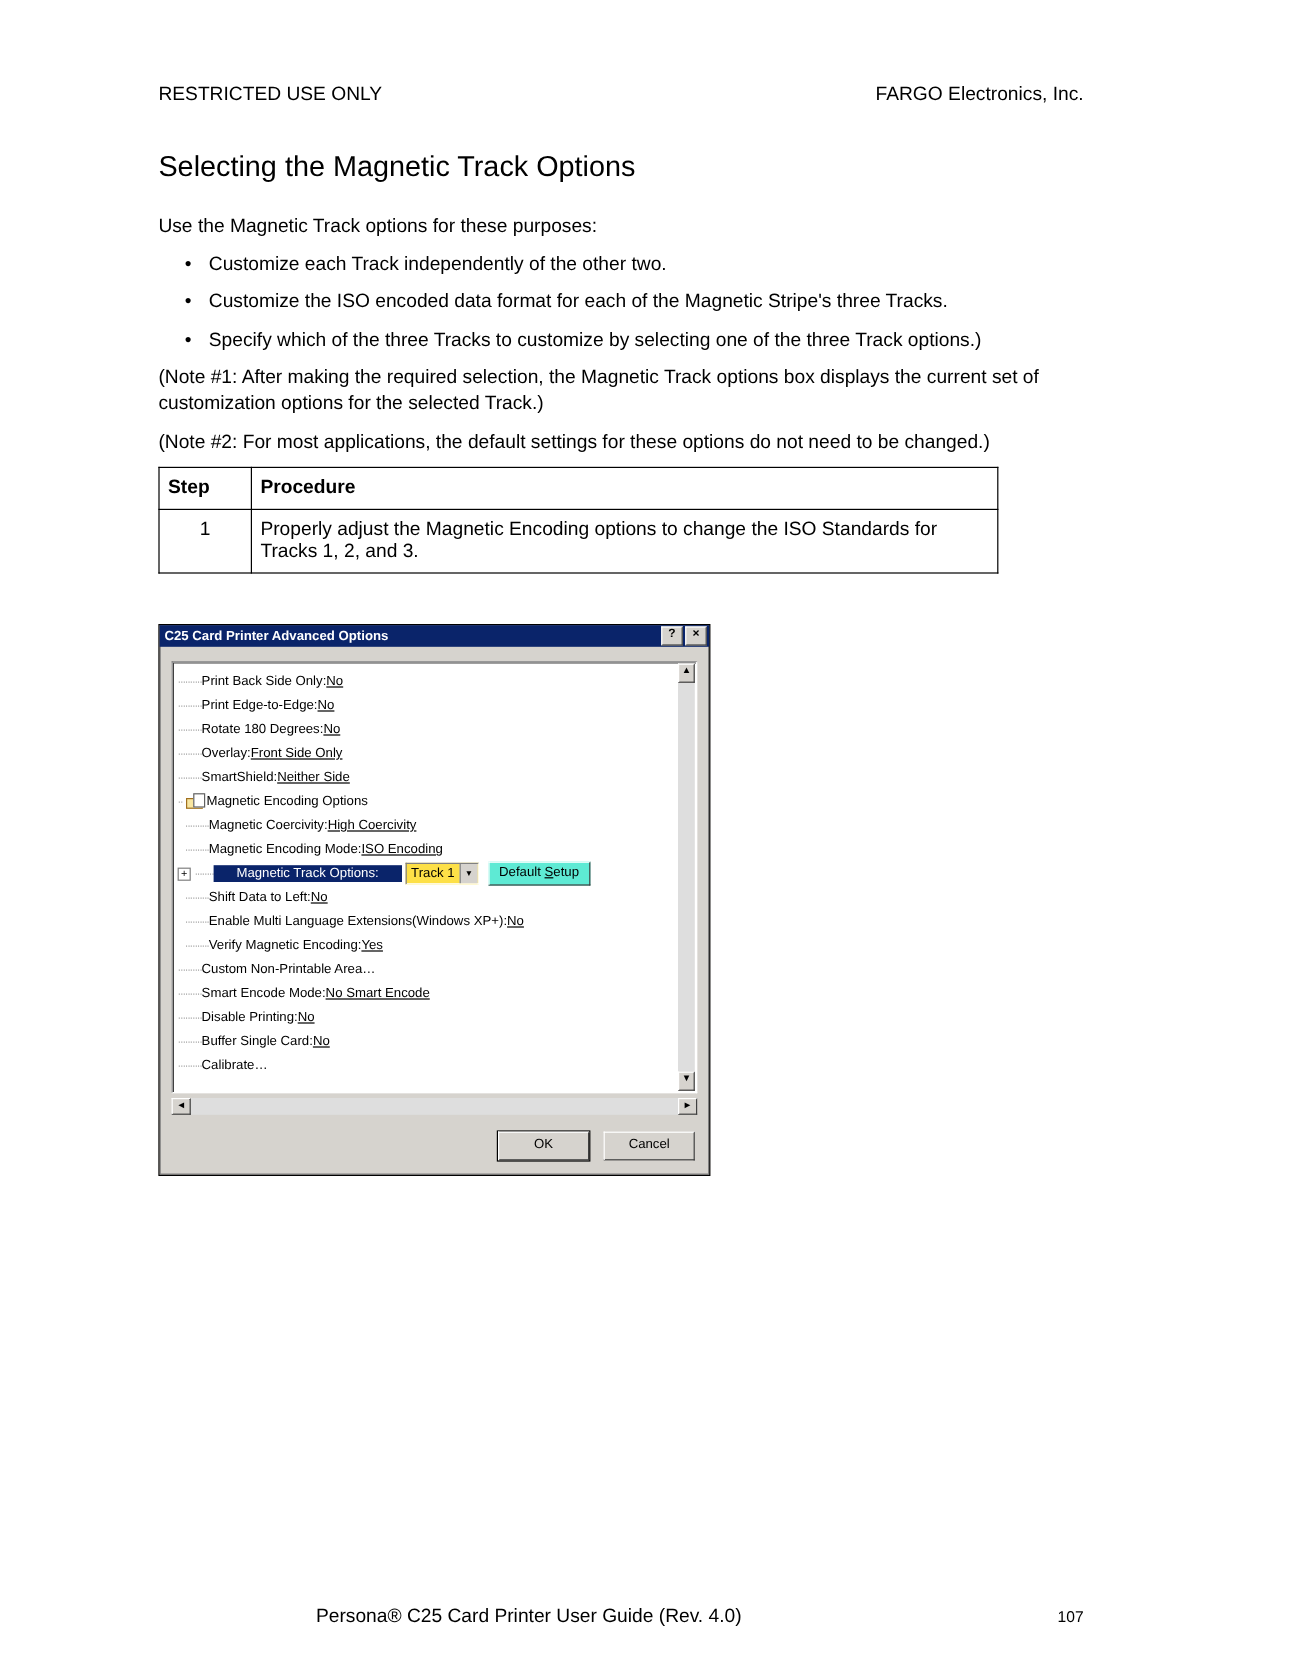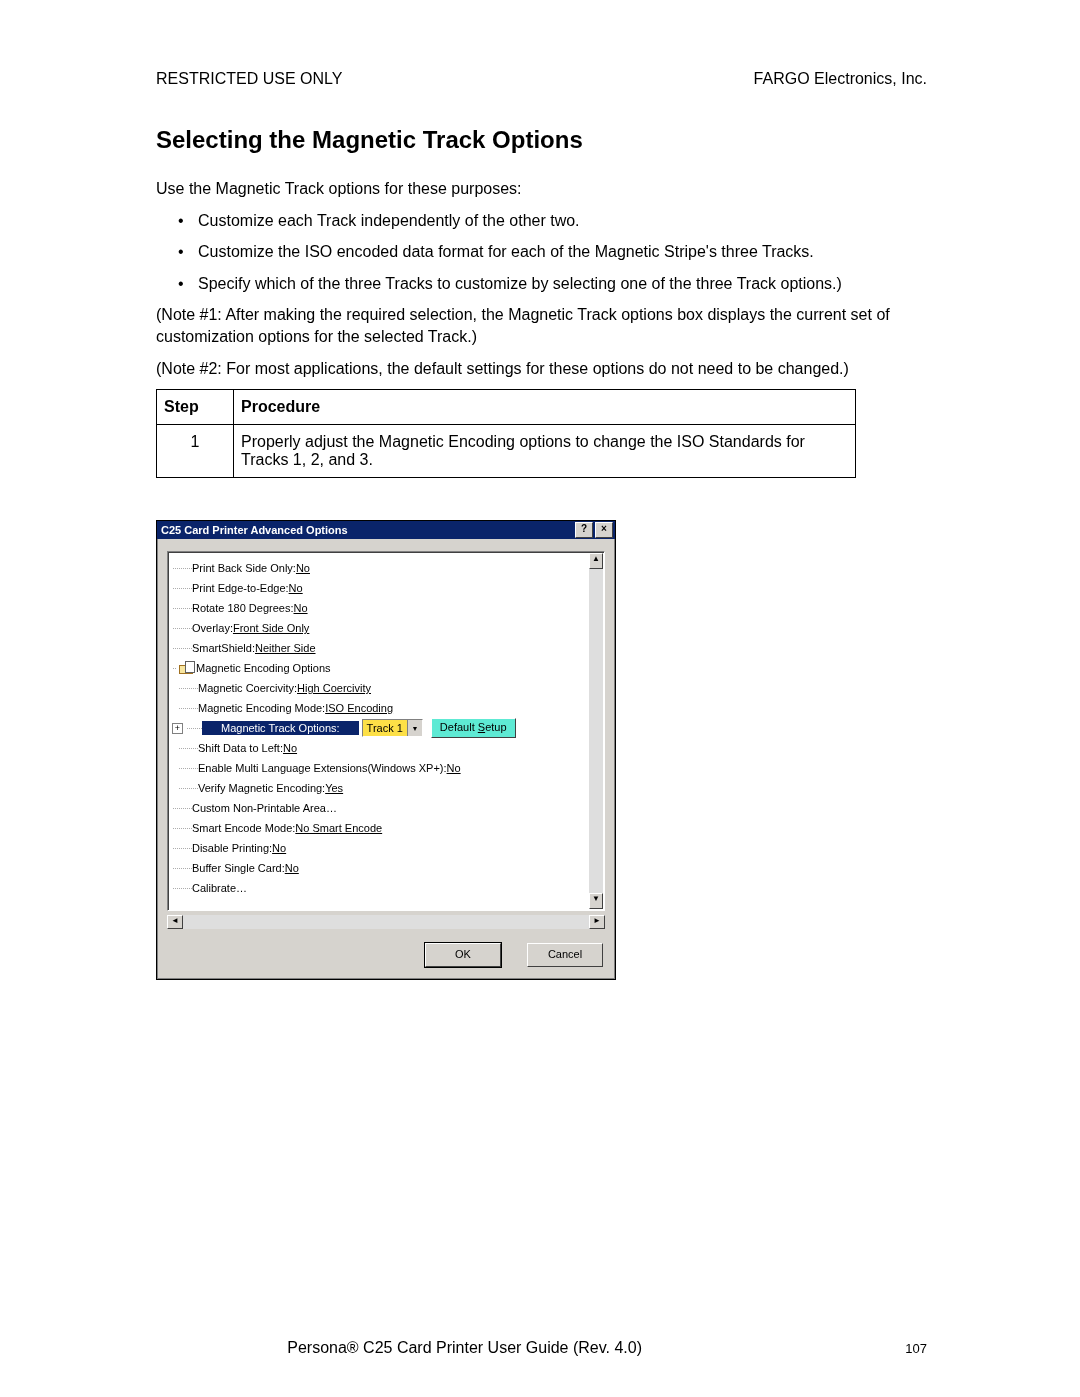--- a/index.html
+++ b/index.html
@@ -8,31 +8,30 @@
     background: #fff;
     color: #000;
     font-size: 16px;
   }
   .page {
     width: 1028px;
     min-height: 1397px;
     box-sizing: border-box;
     padding: 70px 125px 40px 132px;
     position: relative;
-    margin-left: 24px;
   }
   .hdr-row {
     display: flex;
     justify-content: space-between;
     font-size: 16px;
     margin-bottom: 38px;
   }
   h1 {
     font-size: 24px;
-    font-weight: bold;
+    font-weight: normal;
     margin: 0 0 24px 0;
   }
   p { margin: 0 0 10px 0; line-height: 1.35; }
   .bold { font-weight: normal; }
   ul.doc-bullets {
     margin: 4px 0 10px 0;
     padding-left: 42px;
     list-style: none;
   }
   ul.doc-bullets > li {
@@ -222,21 +221,21 @@
     background: #5eead4;
     border: 1px solid #fff;
     border-right-color: #404040;
     border-bottom-color: #404040;
     font-size: 11px;
   }
 
   .btn-row {
     display: flex;
     justify-content: flex-end;
-    gap: 26px;
+    gap: 12px;
     padding: 6px 12px 12px 0;
   }
   .dlg-btn {
     width: 74px;
     height: 22px;
     background: #d6d3ce;
     border: 1px solid #fff;
     border-right-color: #404040;
     border-bottom-color: #404040;
     font-size: 11px;

